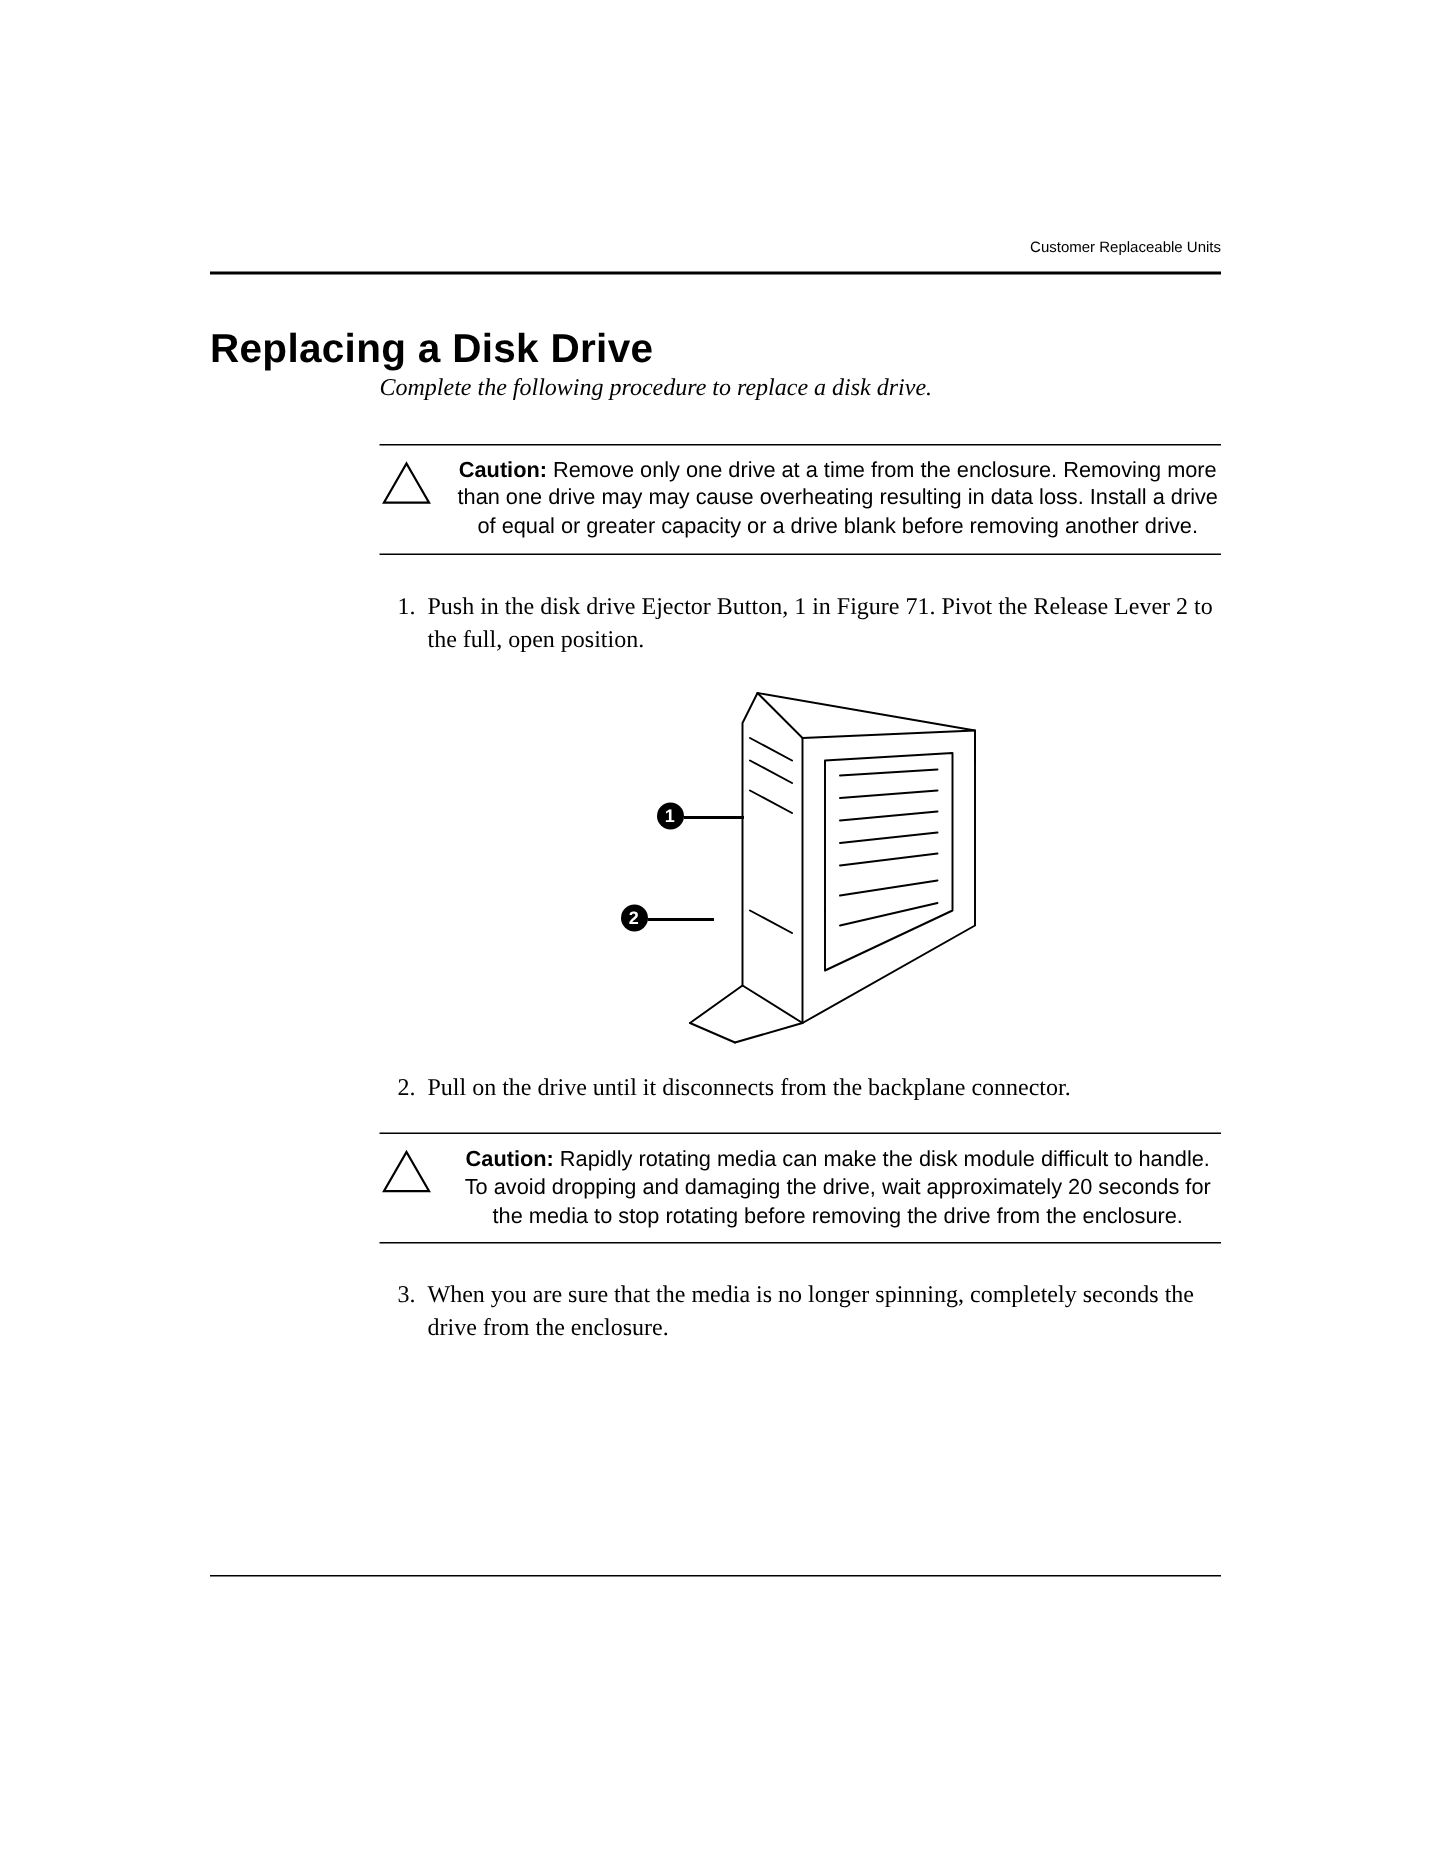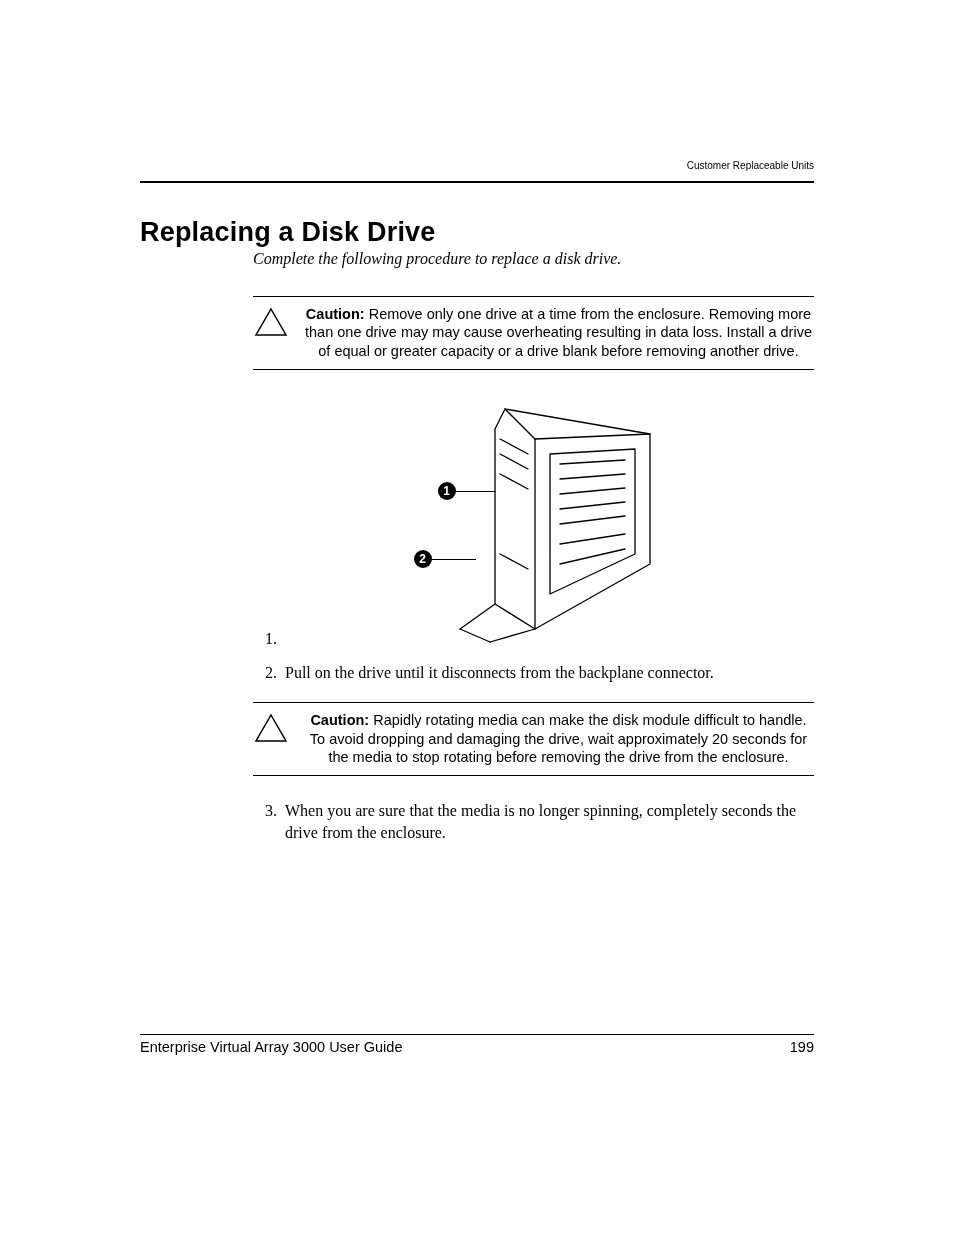--- a/index.html
+++ b/index.html
@@ -124,20 +124,21 @@
     <div class="caution-text">
       <span class="label">Caution:</span>
       <span>Remove only one drive at a time from the enclosure. Removing more than one drive may may cause overheating resulting in data loss. Install a drive of equal or greater capacity or a drive blank before removing another drive.</span>
     </div>
   </div>
   <hr class="caution-rule">
 </div>
 
 <ol class="steps">
   <li>
+    <span>Push in the disk drive Ejector Button, 1 in Figure 71. Pivot the Release Lever 2 to the full, open position.</span>
     <div class="figure-wrap">
       <div class="figure-art">
         <svg width="300" height="250" viewBox="0 0 300 250">
           <g fill="none" stroke="#000" stroke-width="1.3" stroke-linejoin="round" stroke-linecap="round">
             <polygon points="105,15 250,40 250,170 135,235 95,210 95,35"></polygon>
             <line x1="105" y1="15" x2="135" y2="45"></line>
             <line x1="135" y1="45" x2="135" y2="235"></line>
             <line x1="135" y1="45" x2="250" y2="40"></line>
             <line x1="95" y1="210" x2="60" y2="235"></line>
             <line x1="60" y1="235" x2="90" y2="248"></line>
@@ -181,17 +182,13 @@
   </div>
   <hr class="caution-rule">
 </div>
 
 <ol class="steps" start="3">
   <li>When you are sure that the media is no longer spinning, completely seconds the drive from the enclosure.</li>
 </ol>
 
 <div class="footer">
   <hr class="footer-rule">
-  <div class="footer-row">
-    <span>Enterprise Virtual Array 3000 User Guide</span>
-    <span>199</span>
-  </div>
 </div>
 
 </body></html>

